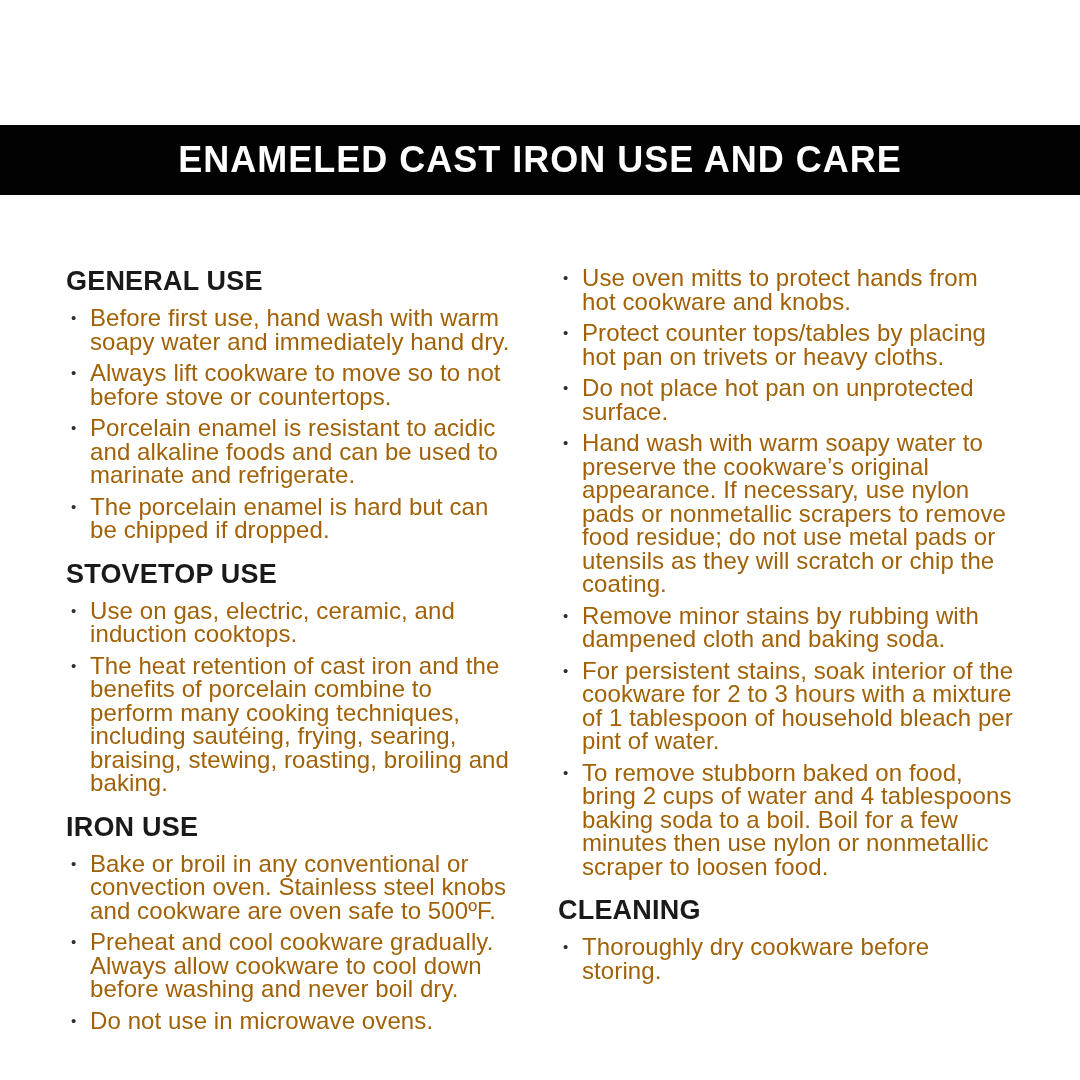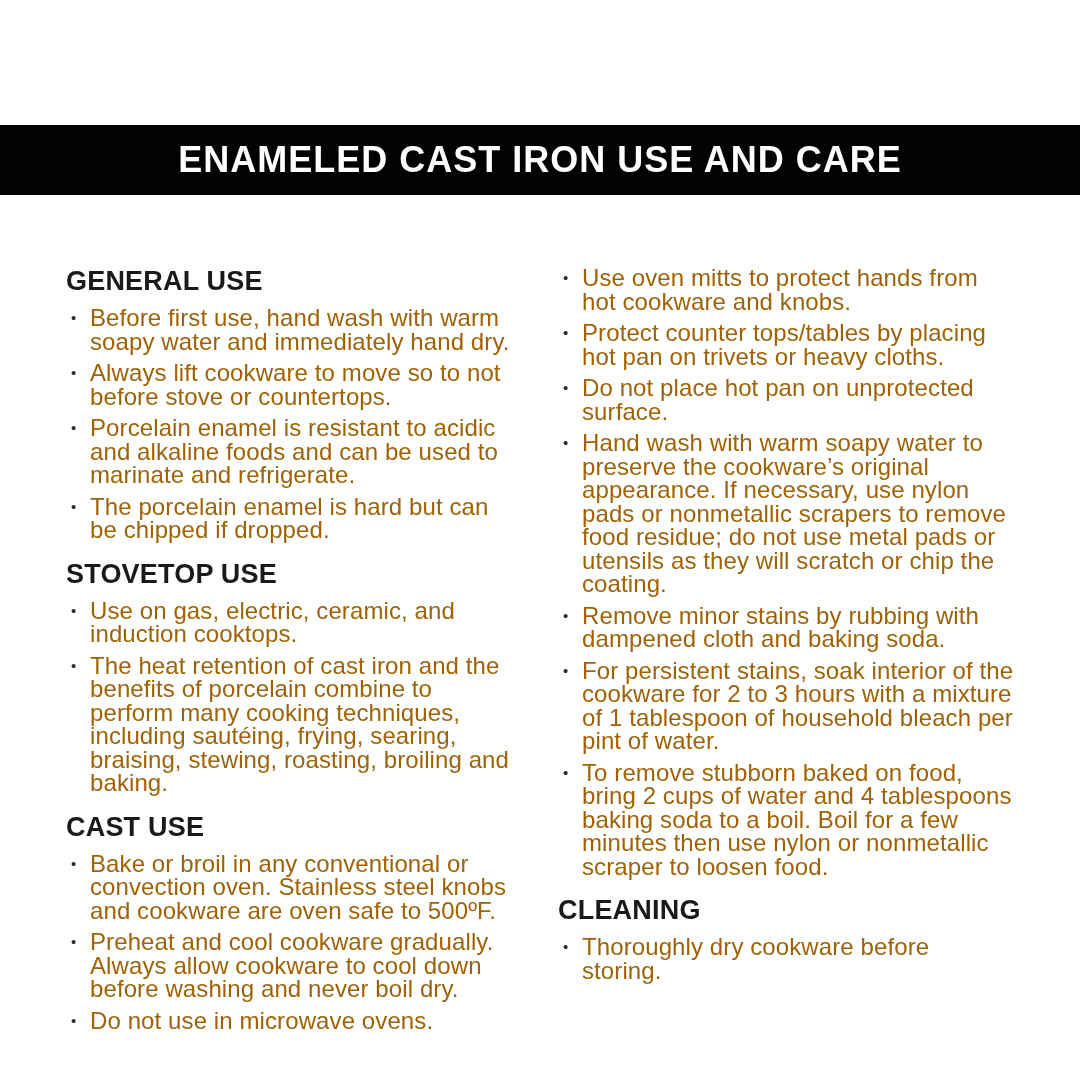--- a/index.html
+++ b/index.html
@@ -115,21 +115,21 @@
           <span class="marker">•</span>
           <p>Use on gas, electric, ceramic, and induction cooktops.</p>
         </div>
         <div class="bullet">
           <span class="marker">•</span>
           <p>The heat retention of cast iron and the benefits of porcelain combine to perform many cooking techniques, including sautéing, frying, searing, braising, stewing, roasting, broiling and baking.</p>
         </div>
       </section>
 
       <section>
-        <h2>CAST USE</h2>
+        <h2>IRON USE</h2>
         <div class="bullet">
           <span class="marker">•</span>
           <p>Bake or broil in any conventional or convection oven. Stainless steel knobs and cookware are oven safe to 500ºF.</p>
         </div>
         <div class="bullet">
           <span class="marker">•</span>
           <p>Preheat and cool cookware gradually. Always allow cookware to cool down before washing and never boil dry.</p>
         </div>
         <div class="bullet">
           <span class="marker">•</span>

